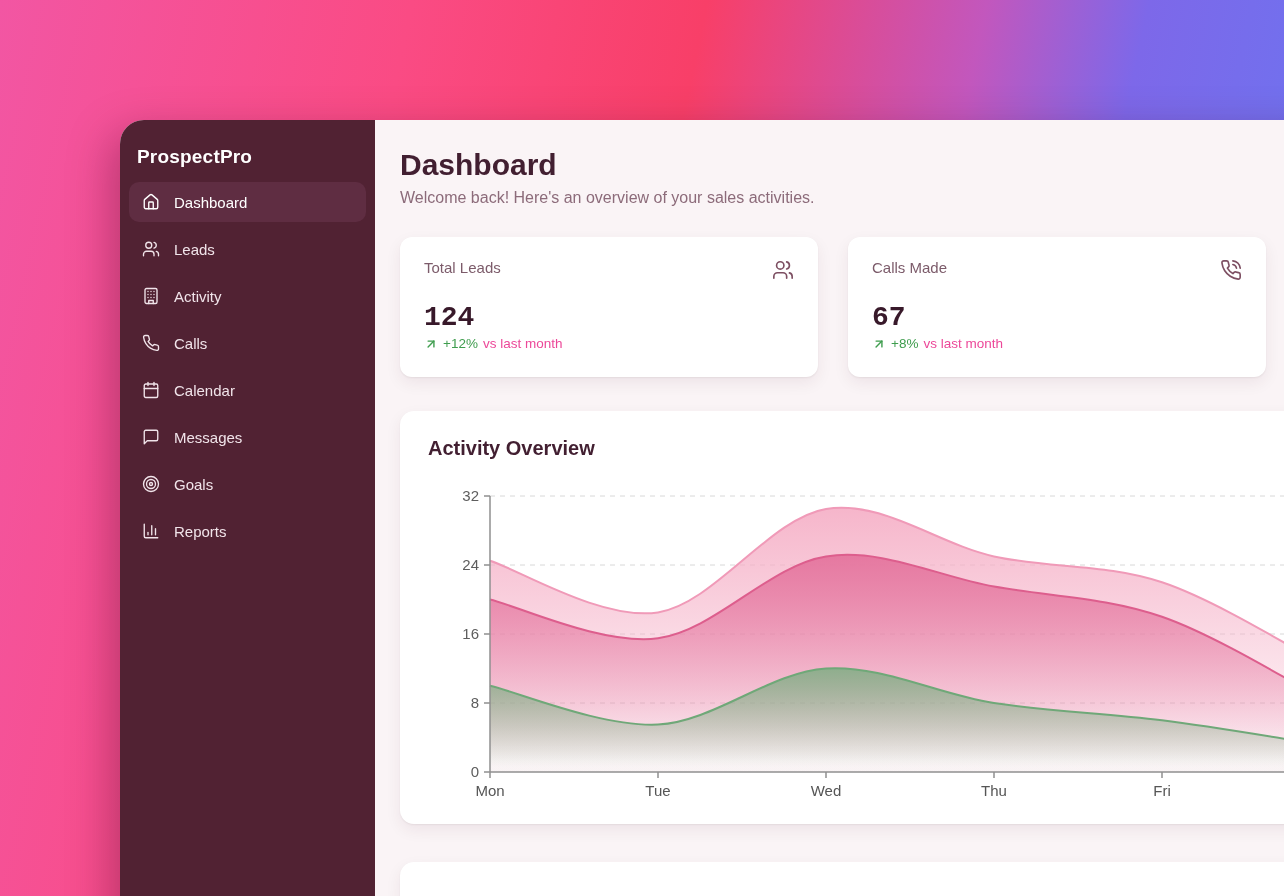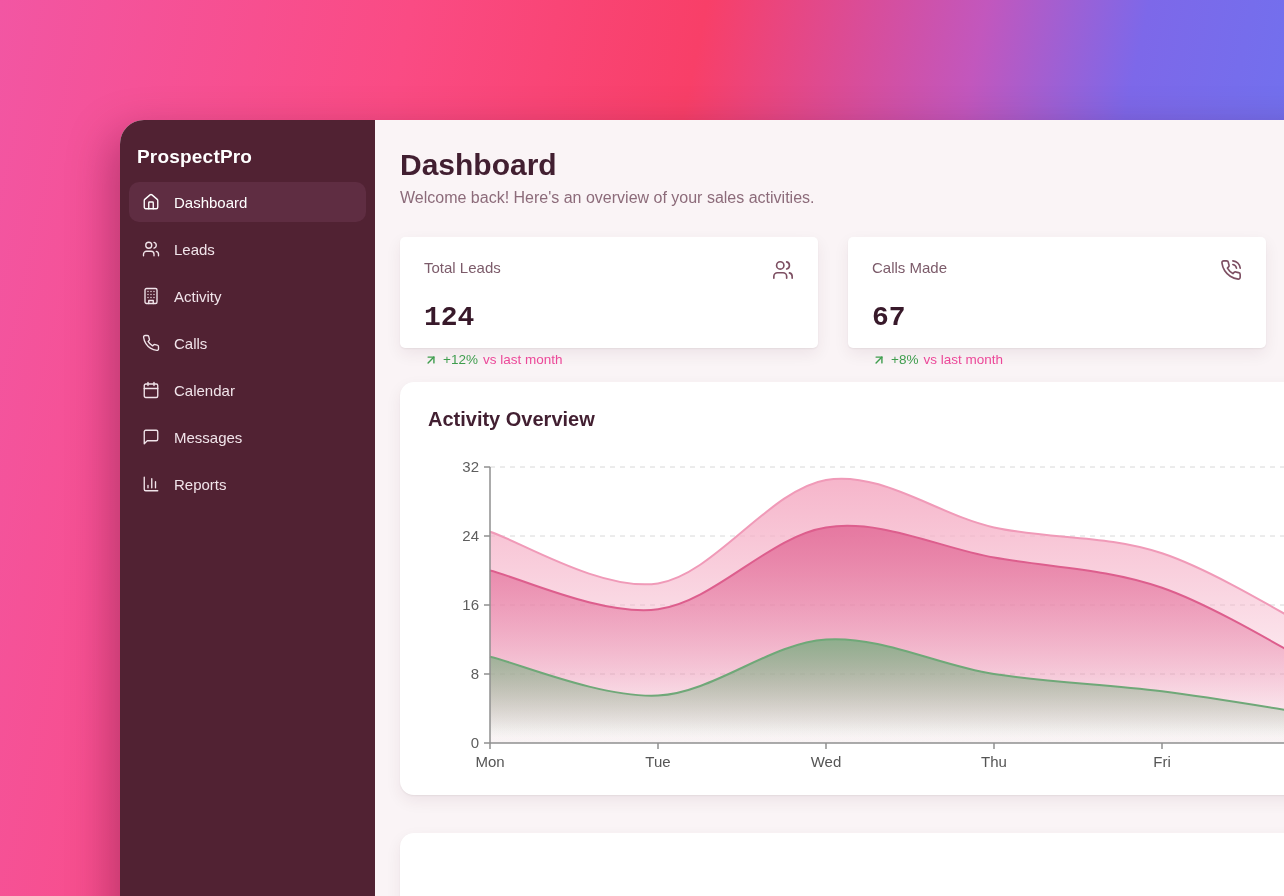--- a/index.html
+++ b/index.html
@@ -29,29 +29,29 @@
   }
   .nav-item.active{background:#5f2d42;color:#ffffff;}
   .nav-item .icn{width:18px;height:18px;display:flex;align-items:center;}
   .nav-item svg{width:18px;height:18px;}
   
   .main{flex:1;padding:28px 25px 0;box-sizing:border-box;}
   .page-title{font-size:30px;font-weight:800;color:#421f31;margin:0;}
   .page-subtitle{font-size:16px;color:#8c6b7a;margin-top:7px;}
   .stats-grid{display:grid;grid-template-columns:repeat(4,418px);gap:30px;margin-top:30px;}
   .stat-card{
-    background:#ffffff;border-radius:5px;padding:22px 24px;box-sizing:border-box;height:111px;
+    background:#ffffff;border-radius:12px;padding:22px 24px;box-sizing:border-box;height:140px;
     box-shadow:0 1px 2px rgba(40,10,25,.06),0 6px 16px rgba(70,20,45,.07);
   }
   .stat-top{display:flex;justify-content:space-between;align-items:flex-start;}
   .stat-label{font-size:15px;color:#7c5b6a;}
   .stat-icon{color:#7d4f62;}
   .stat-icon svg{width:22px;height:22px;}
   .stat-value{font-size:28px;font-weight:800;color:#38192a;margin-top:17px;font-family:Liberation Mono, monospace;}
-  .stat-delta{display:flex;align-items:center;gap:5px;margin-top:19px;font-size:13.5px;}
+  .stat-delta{display:flex;align-items:center;gap:5px;margin-top:3px;font-size:13.5px;}
   .delta-arrow svg{width:14px;height:14px;display:block;}
   .delta-pct{font-weight:500;}
   .delta-suffix{color:#ec4899;}
   
   .chart-card{
     background:#ffffff;border-radius:14px;margin-top:34px;padding:26px 28px 18px;
     box-shadow:0 1px 2px rgba(40,10,25,.06),0 6px 16px rgba(70,20,45,.07);
   }
   .chart-title{font-size:20px;font-weight:800;color:#421f31;margin:0 0 20px;}
   .chart-holder{width:1706px;height:326px;}
@@ -134,20 +134,30 @@
           </span>
           <span>Calendar</span>
         </div>
         <div class="nav-item">
           <span class="icn">
             <svg viewBox="0 0 24 24" fill="none" stroke="currentColor" stroke-width="1.8" stroke-linecap="round" stroke-linejoin="round">
               <path d="M21 15a2 2 0 0 1-2 2H7l-4 4V5a2 2 0 0 1 2-2h14a2 2 0 0 1 2 2z"></path>
             </svg>
           </span>
           <span>Messages</span>
+        </div>
+        <div class="nav-item">
+          <span class="icn">
+            <svg viewBox="0 0 24 24" fill="none" stroke="currentColor" stroke-width="1.8" stroke-linecap="round" stroke-linejoin="round">
+              <circle cx="12" cy="12" r="10"></circle>
+              <circle cx="12" cy="12" r="6"></circle>
+              <circle cx="12" cy="12" r="2"></circle>
+            </svg>
+          </span>
+          <span>Goals</span>
         </div>
         <div class="nav-item">
           <span class="icn">
             <svg viewBox="0 0 24 24" fill="none" stroke="currentColor" stroke-width="1.8" stroke-linecap="round" stroke-linejoin="round">
               <path d="M3 3v16a2 2 0 0 0 2 2h16"></path>
               <path d="M18 17V9"></path>
               <path d="M13 17V5"></path>
               <path d="M8 17v-3"></path>
             </svg>
           </span>

